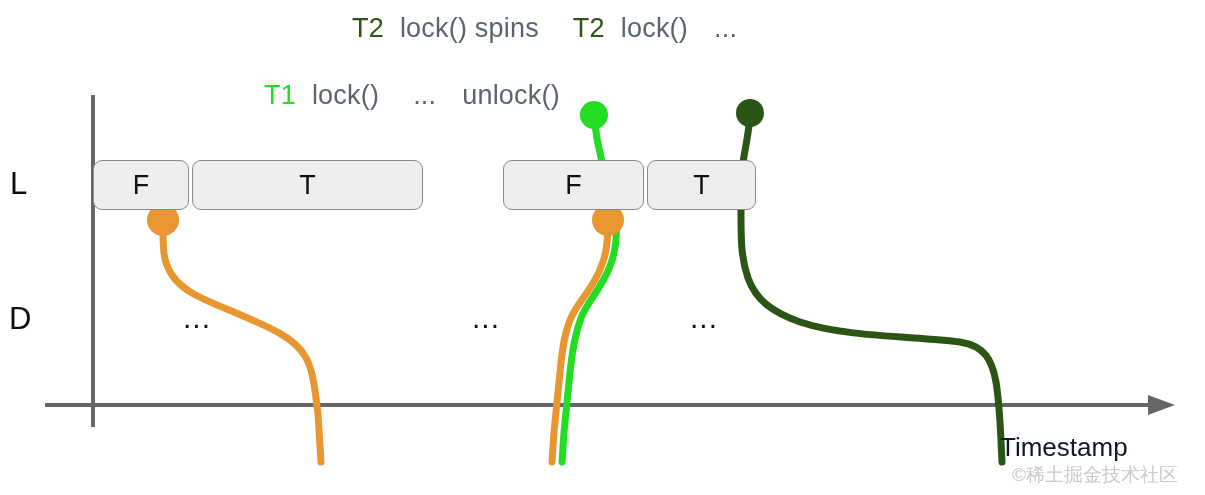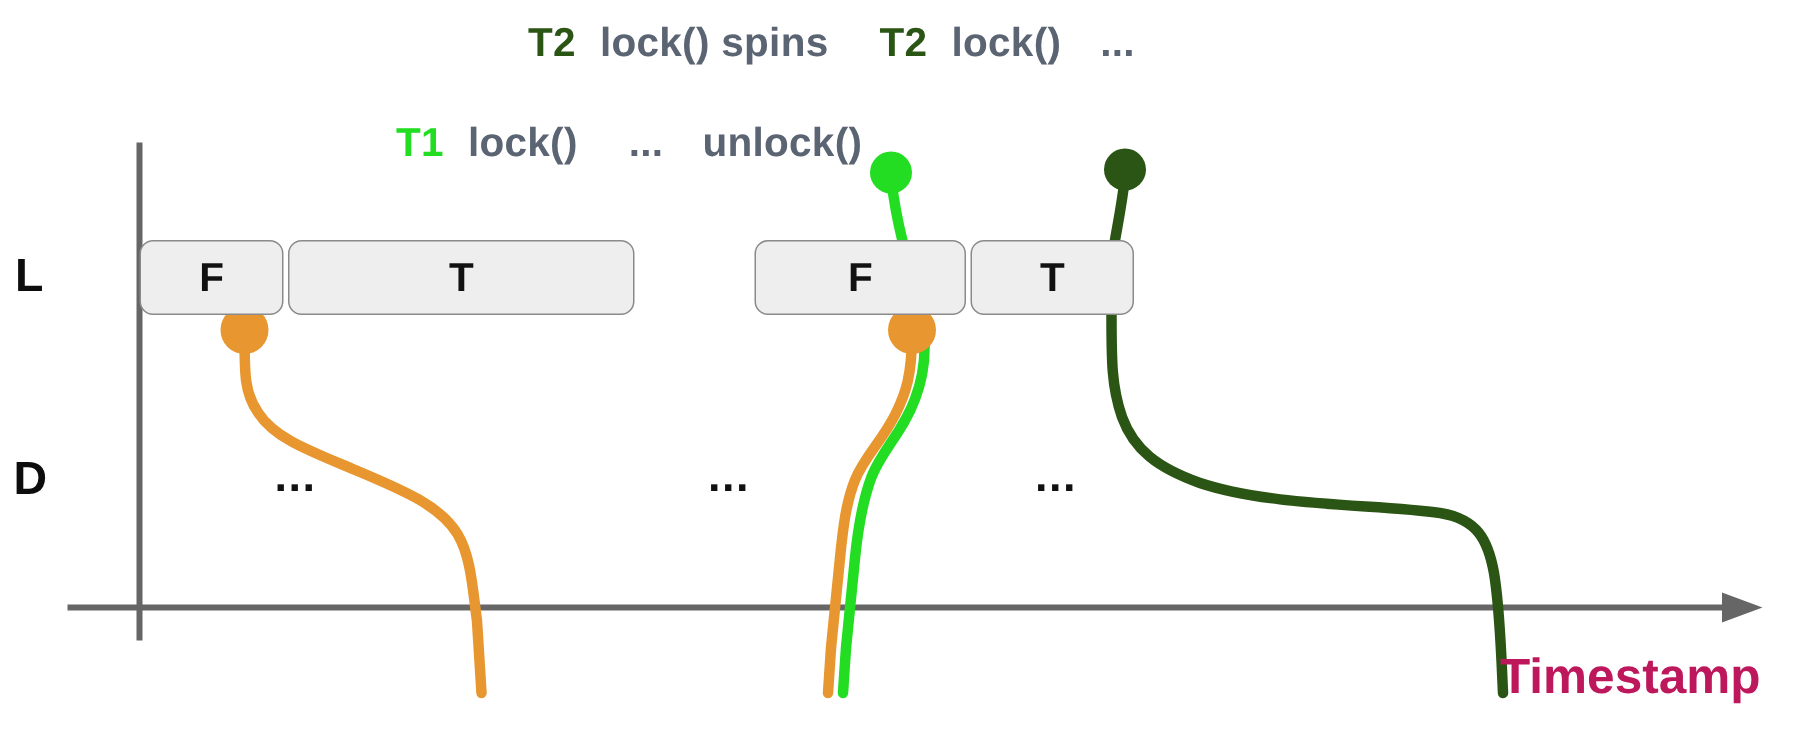--- a/index.html
+++ b/index.html
@@ -9,21 +9,20 @@
   }
   body {
     font-family: "Liberation Sans", sans-serif;
   }
   #stage {
     position: relative;
     width: 1205px;
     height: 495px;
     background: #ffffff;
     overflow: hidden;
-    font-weight: bold;
   }
   .svg-layer {
     position: absolute;
     left: 0;
     top: 0;
     width: 1205px;
     height: 495px;
   }
   
   .ann-line {
@@ -78,22 +77,22 @@
     letter-spacing: 1px;
   }
   #ellipsis-d-1 { left: 183px; top: 303px; }
   #ellipsis-d-2 { left: 472px; top: 303px; }
   #ellipsis-d-3 { left: 690px; top: 303px; }
   
   #axis-caption {
     position: absolute;
     left: 1000px;
     top: 432px;
-    font-size: 33px;
-    color: #be185d;
+    font-size: 26px;
+    color: #0f172a;
     white-space: nowrap;
   }
   
   #watermark {
     position: absolute;
     left: 1012px;
     top: 462px;
     font-size: 19px;
     color: #c9c9c9;
     white-space: nowrap;
@@ -166,14 +165,15 @@
   <div class="state-box" id="box-t-1">T</div>
   <div class="state-box" id="box-f-2">F</div>
   <div class="state-box" id="box-t-2">T</div>
 
   <div class="ellipsis-mark" id="ellipsis-d-1">...</div>
   <div class="ellipsis-mark" id="ellipsis-d-2">...</div>
   <div class="ellipsis-mark" id="ellipsis-d-3">...</div>
 
   <div id="axis-caption">Timestamp</div>
 
+  <div id="watermark">©稀土掘金技术社区</div>
 
 </div>
 
 </body></html>

